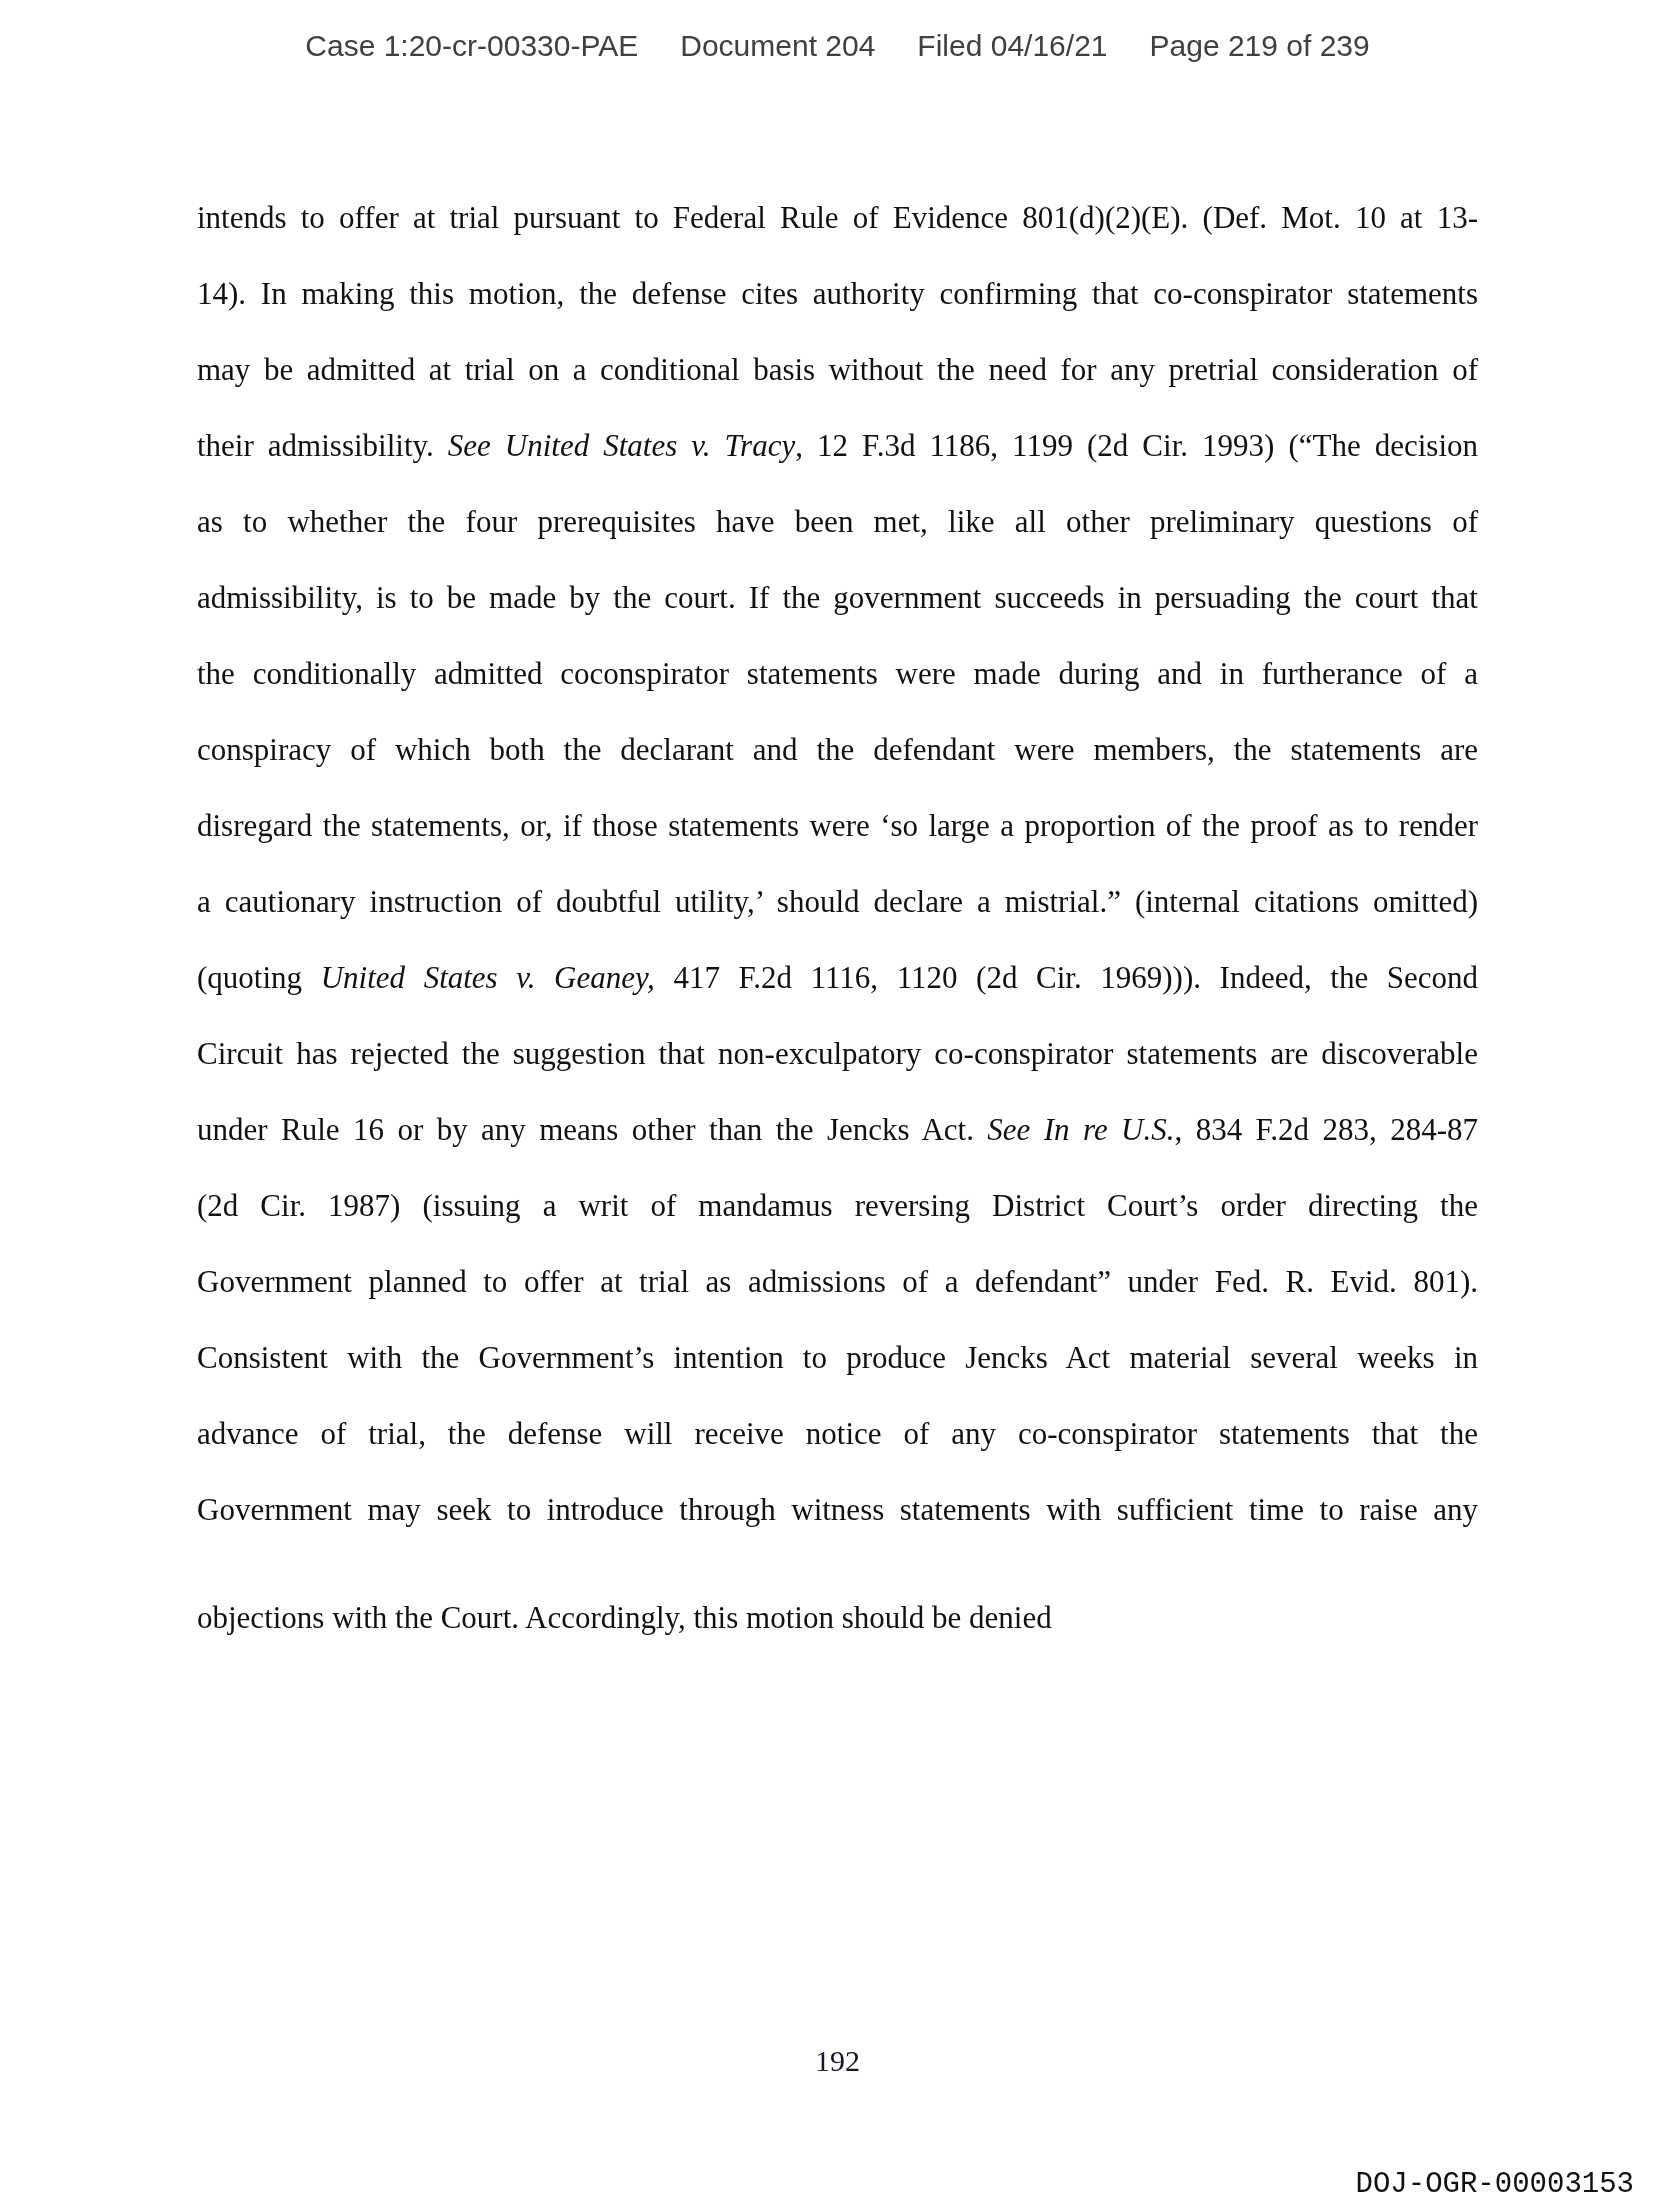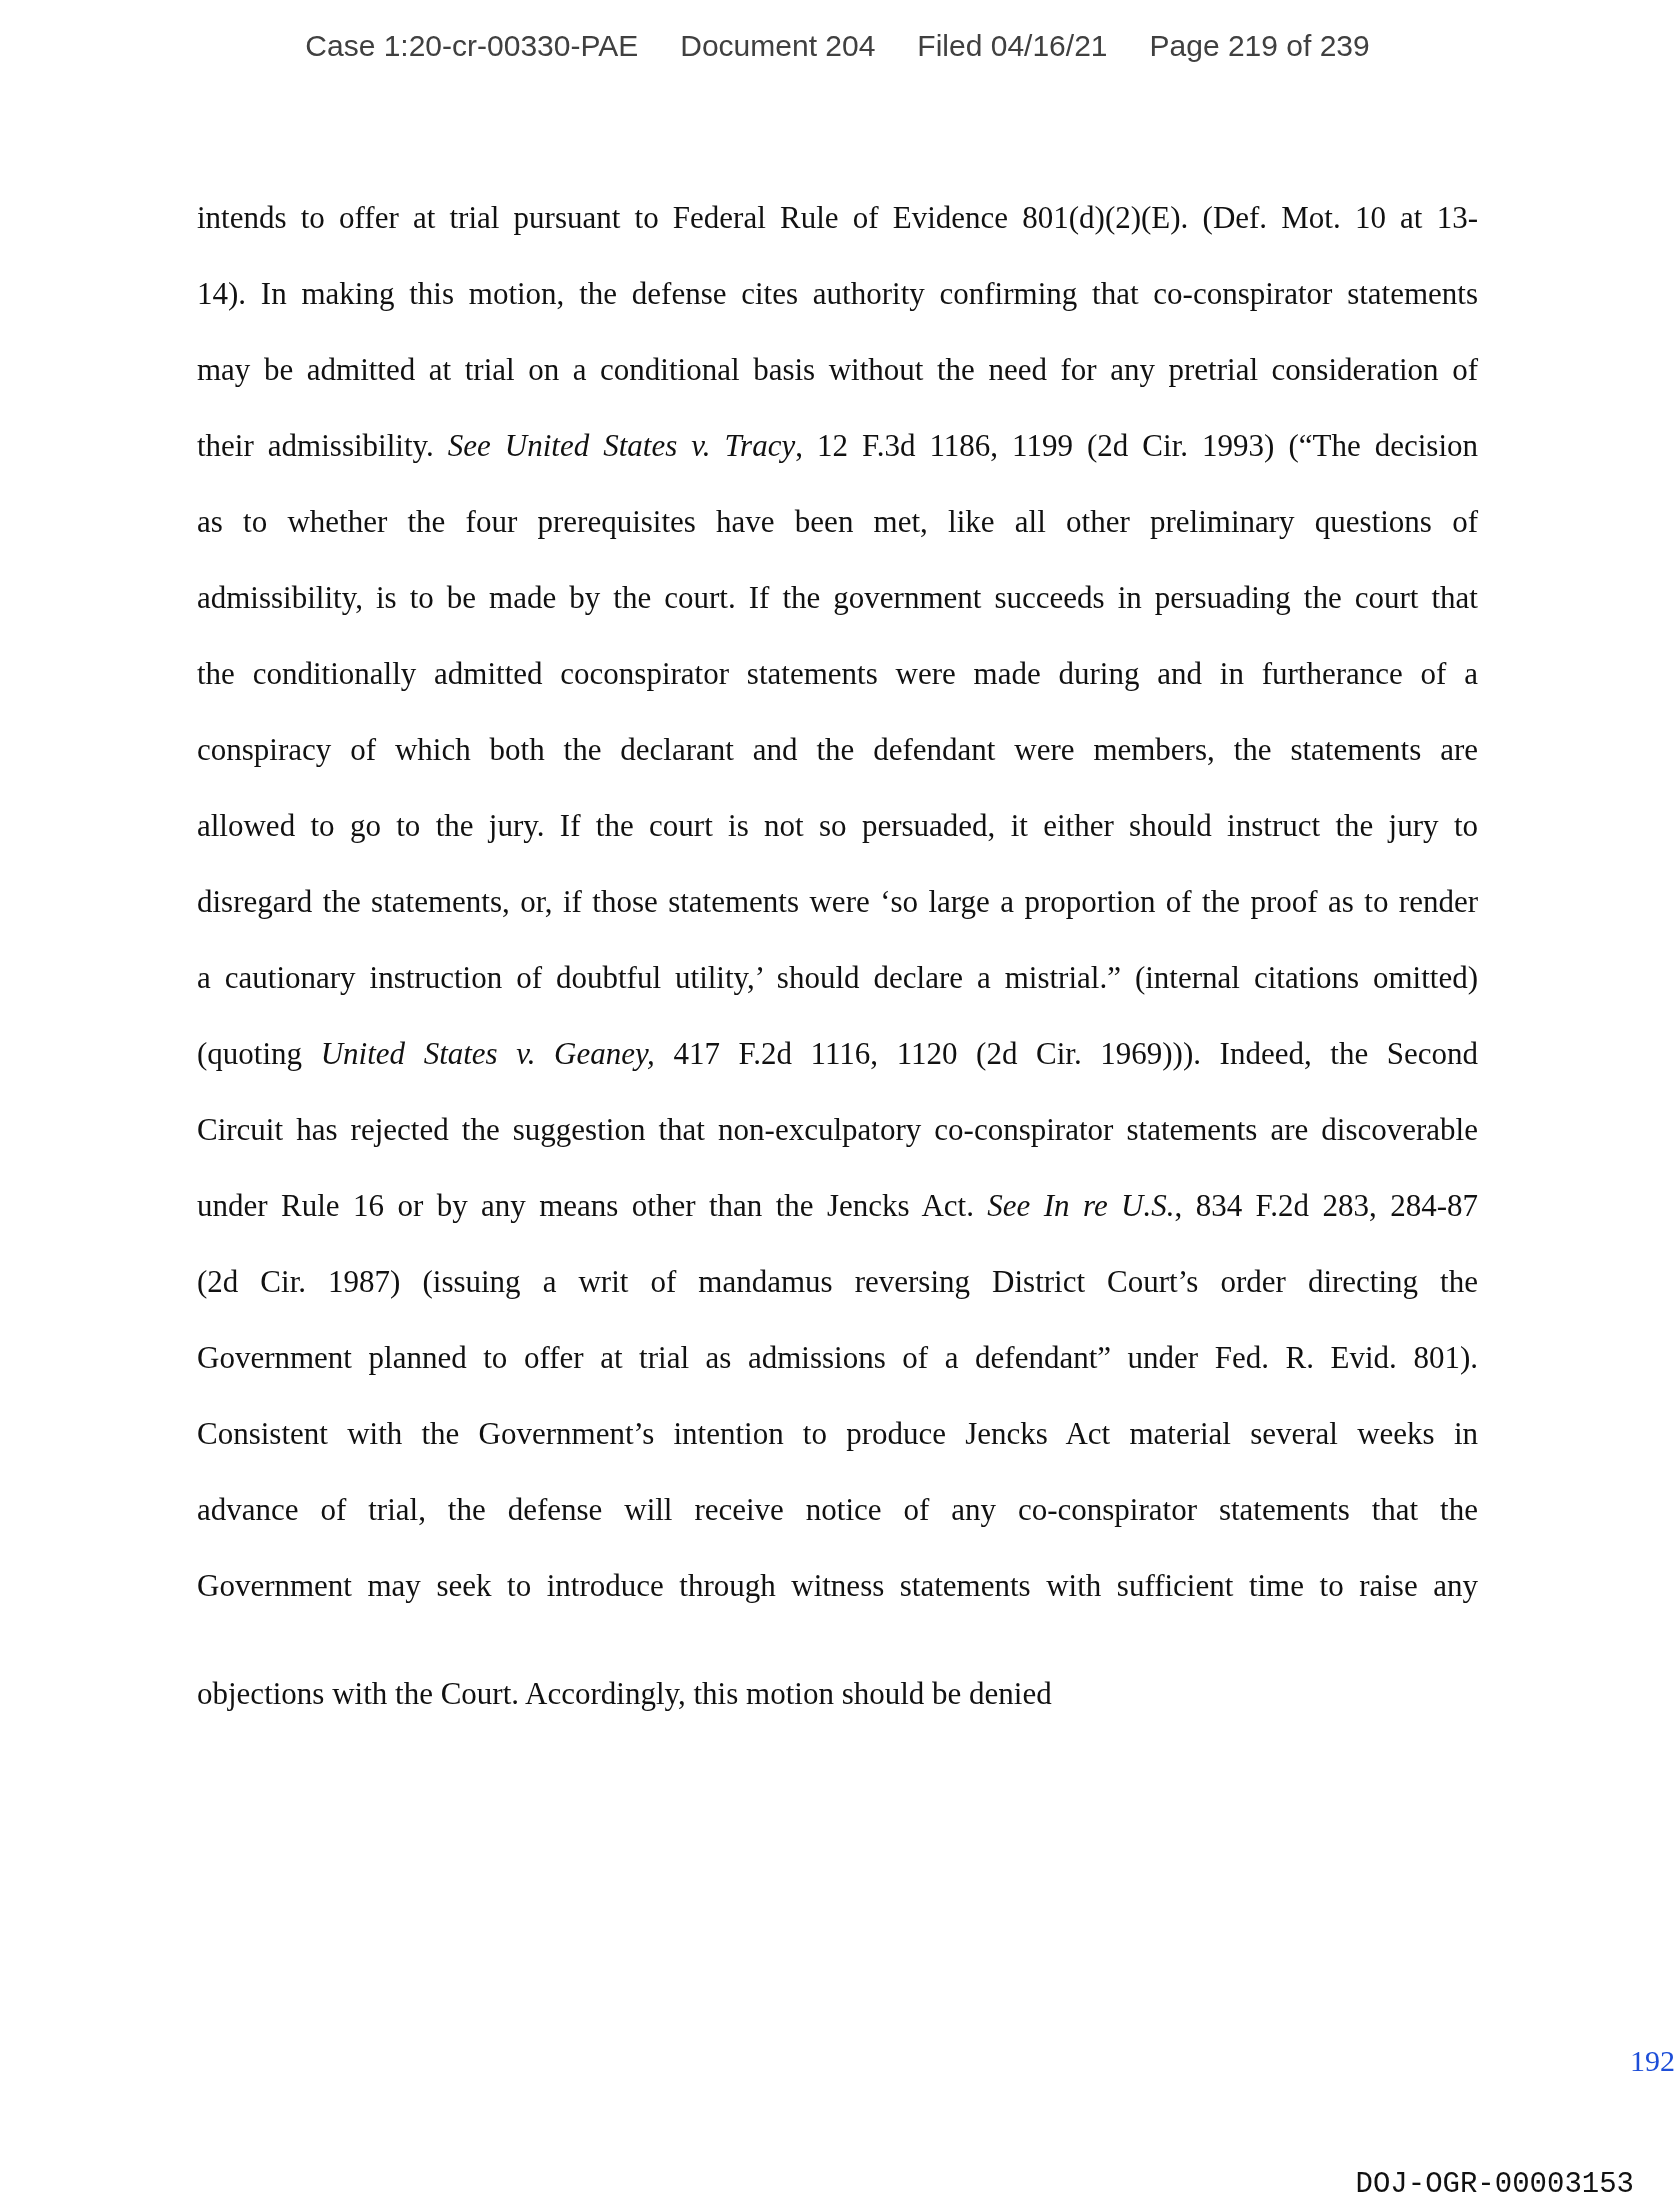--- a/index.html
+++ b/index.html
@@ -15,22 +15,22 @@
     position: absolute; top: 192px; left: 197px; width: 1281px;
     font-family: "Liberation Serif", serif; font-size: 31px; color: #111;
   }
   .line {
     height: 76px; line-height: 51px;
     text-align: justify; text-align-last: justify; white-space: nowrap;
   }
   .line.last { text-align-last: left; margin-top: 32px; }
   .line.first { text-indent: 99px; }
   .pagenum {
-    position: absolute; top: 2044px; left: 0; width: 1675px; text-align: right;
-    font-family: "Liberation Serif", serif; font-size: 30px; color: #1d4ed8;
+    position: absolute; top: 2044px; left: 0; width: 1675px; text-align: center;
+    font-family: "Liberation Serif", serif; font-size: 30px; color: #0f172a;
   }
   .bates {
     position: absolute; top: 2168px; right: 41px;
     font-family: "Liberation Mono", monospace; font-size: 29px; color: #111; text-align: center;
   }
   i { font-style: italic; }
 </style>
 </head>
 <body>
 
@@ -38,21 +38,20 @@
 
 <div class="body" id="body">
     <div class="line"><span>intends to offer at trial pursuant to Federal Rule of Evidence 801(d)(2)(E).  (Def. Mot. 10 at 13-</span></div>
     <div class="line"><span>14).  In making this motion, the defense cites authority confirming that co-conspirator statements</span></div>
     <div class="line"><span>may be admitted at trial on a conditional basis without the need for any pretrial consideration of</span></div>
     <div class="line"><span>their admissibility.  </span><i>See United States v. Tracy</i><span>, 12 F.3d 1186, 1199 (2d Cir. 1993) (“The decision</span></div>
     <div class="line"><span>as to whether the four prerequisites have been met, like all other preliminary questions of</span></div>
     <div class="line"><span>admissibility, is to be made by the court.  If the government succeeds in persuading the court that</span></div>
     <div class="line"><span>the conditionally admitted coconspirator statements were made during and in furtherance of a</span></div>
     <div class="line"><span>conspiracy of which both the declarant and the defendant were members, the statements are</span></div>
-    <div class="line"><span>allowed to go to the jury.  If the court is not so persuaded, it either should instruct the jury to</span></div>
     <div class="line"><span>disregard the statements, or, if those statements were ‘so large a proportion of the proof as to render</span></div>
     <div class="line"><span>a cautionary instruction of doubtful utility,’ should declare a mistrial.” (internal citations omitted)</span></div>
     <div class="line"><span>(quoting </span><i>United States v. Geaney,</i><span> 417 F.2d 1116, 1120 (2d Cir. 1969))).  Indeed, the Second</span></div>
     <div class="line"><span>Circuit has rejected the suggestion that non-exculpatory co-conspirator statements are discoverable</span></div>
     <div class="line"><span>under Rule 16 or by any means other than the Jencks Act.  </span><i>See In re U.S.</i><span>, 834 F.2d 283, 284-87</span></div>
     <div class="line"><span>(2d Cir. 1987) (issuing a writ of mandamus reversing District Court’s order directing the</span></div>
     <div class="line"><span>Government planned to offer at trial as admissions of a defendant” under Fed. R. Evid. 801).</span></div>
     <div class="line"><span>Consistent with the Government’s intention to produce Jencks Act material several weeks in</span></div>
     <div class="line"><span>advance of trial, the defense will receive notice of any co-conspirator statements that the</span></div>
     <div class="line"><span>Government may seek to introduce through witness statements with sufficient time to raise any</span></div>

